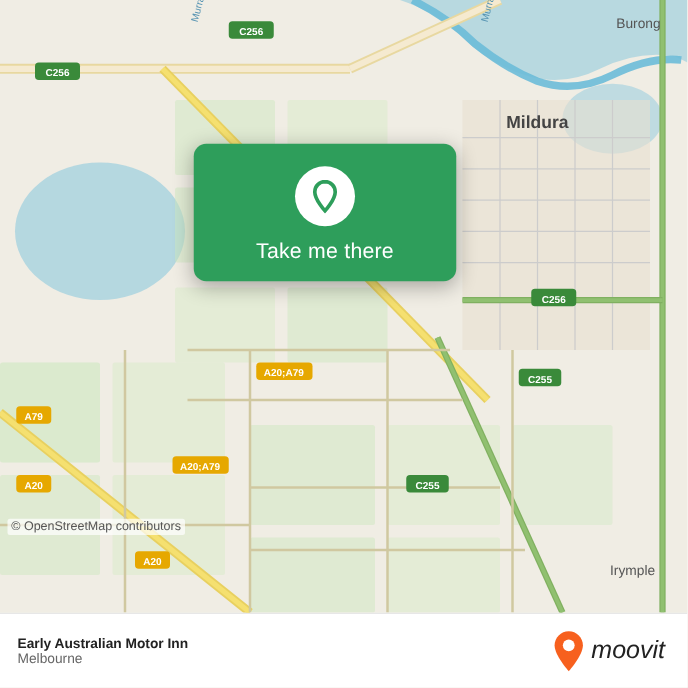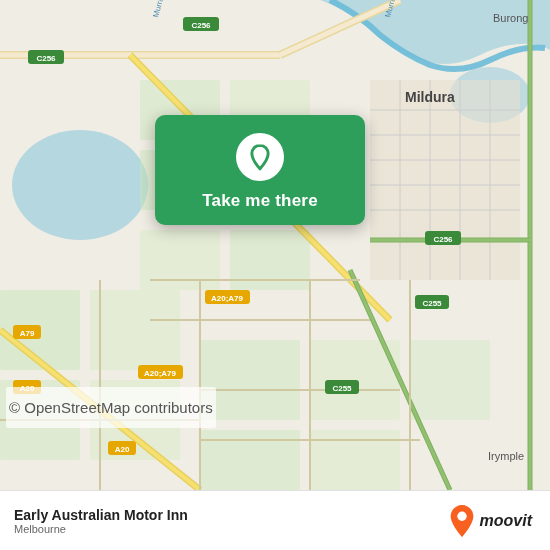--- a/index.html
+++ b/index.html
@@ -53,21 +53,21 @@
     }
 
     .map-popup .pin-icon svg {
       width: 28px;
       height: 28px;
     }
 
     .map-popup .cta-text {
       color: #fff;
       font-size: 17px;
-      font-weight: 700;
+      font-weight: 400;
       letter-spacing: 0.2px;
     }
 
     
     .bottom-bar {
       width: 550px;
       height: 60px;
       background: #fff;
       border-top: 1px solid #e0e0e0;
       display: flex;
@@ -75,21 +75,21 @@
       justify-content: space-between;
       padding: 0 18px 0 14px;
     }
 
     .bottom-bar .location-info {
       display: flex;
       flex-direction: column;
     }
 
     .bottom-bar .location-name {
-      font-size: 14px;
+      font-size: 11px;
       font-weight: 600;
       color: #222;
     }
 
     .bottom-bar .location-city {
       font-size: 11px;
       color: #666;
     }
 
     .moovit-logo {
@@ -97,34 +97,34 @@
       align-items: center;
       gap: 4px;
     }
 
     .moovit-logo .moovit-pin {
       width: 28px;
       height: 34px;
     }
 
     .moovit-logo .moovit-text {
-      font-size: 16px;
-      font-weight: 700;
+      font-size: 20px;
+      font-weight: 400;
       color: #222;
       font-style: italic;
     }
 
     .copyright {
       position: absolute;
       bottom: 62px;
       left: 6px;
-      font-size: 15px;
+      font-size: 10px;
       color: #555;
       background: rgba(255,255,255,0.7);
-      padding: 12px 3px;
+      padding: 1px 3px;
       border-radius: 2px;
     }
   </style>
 </head>
 <body>
 
 <div id="map-container">
   
   <svg id="map-svg" viewBox="0 0 550 490" xmlns="http://www.w3.org/2000/svg">
 

